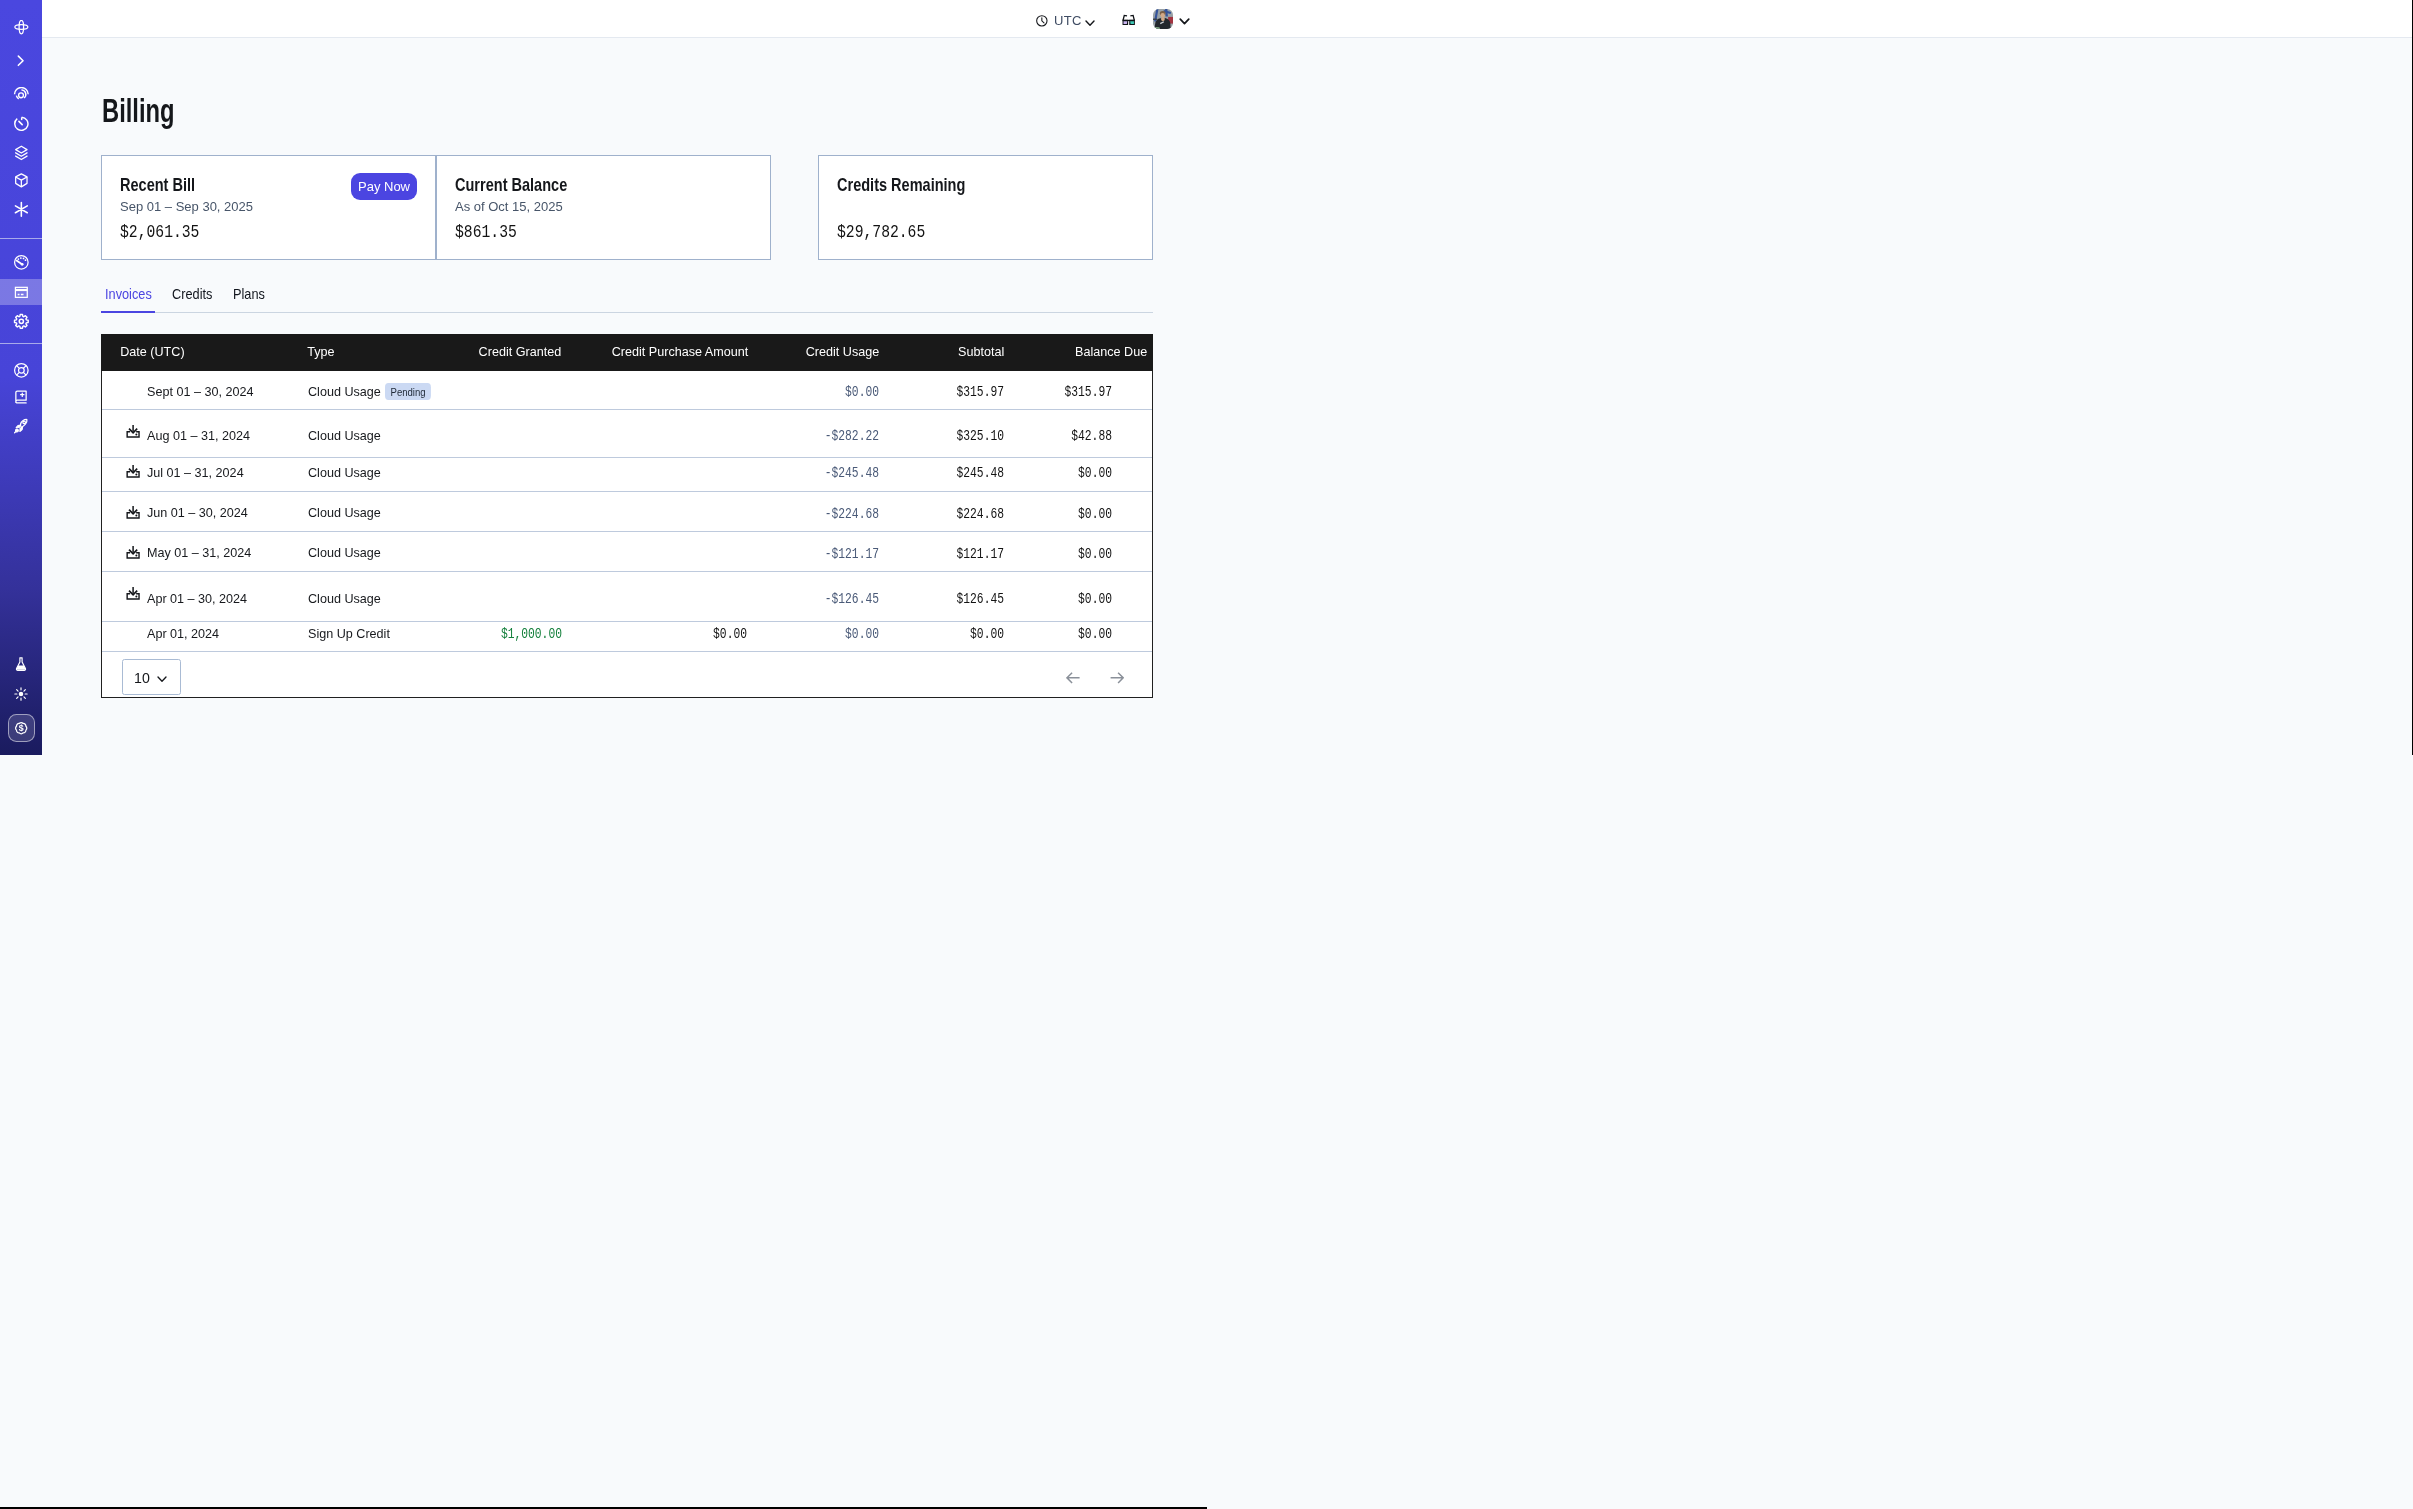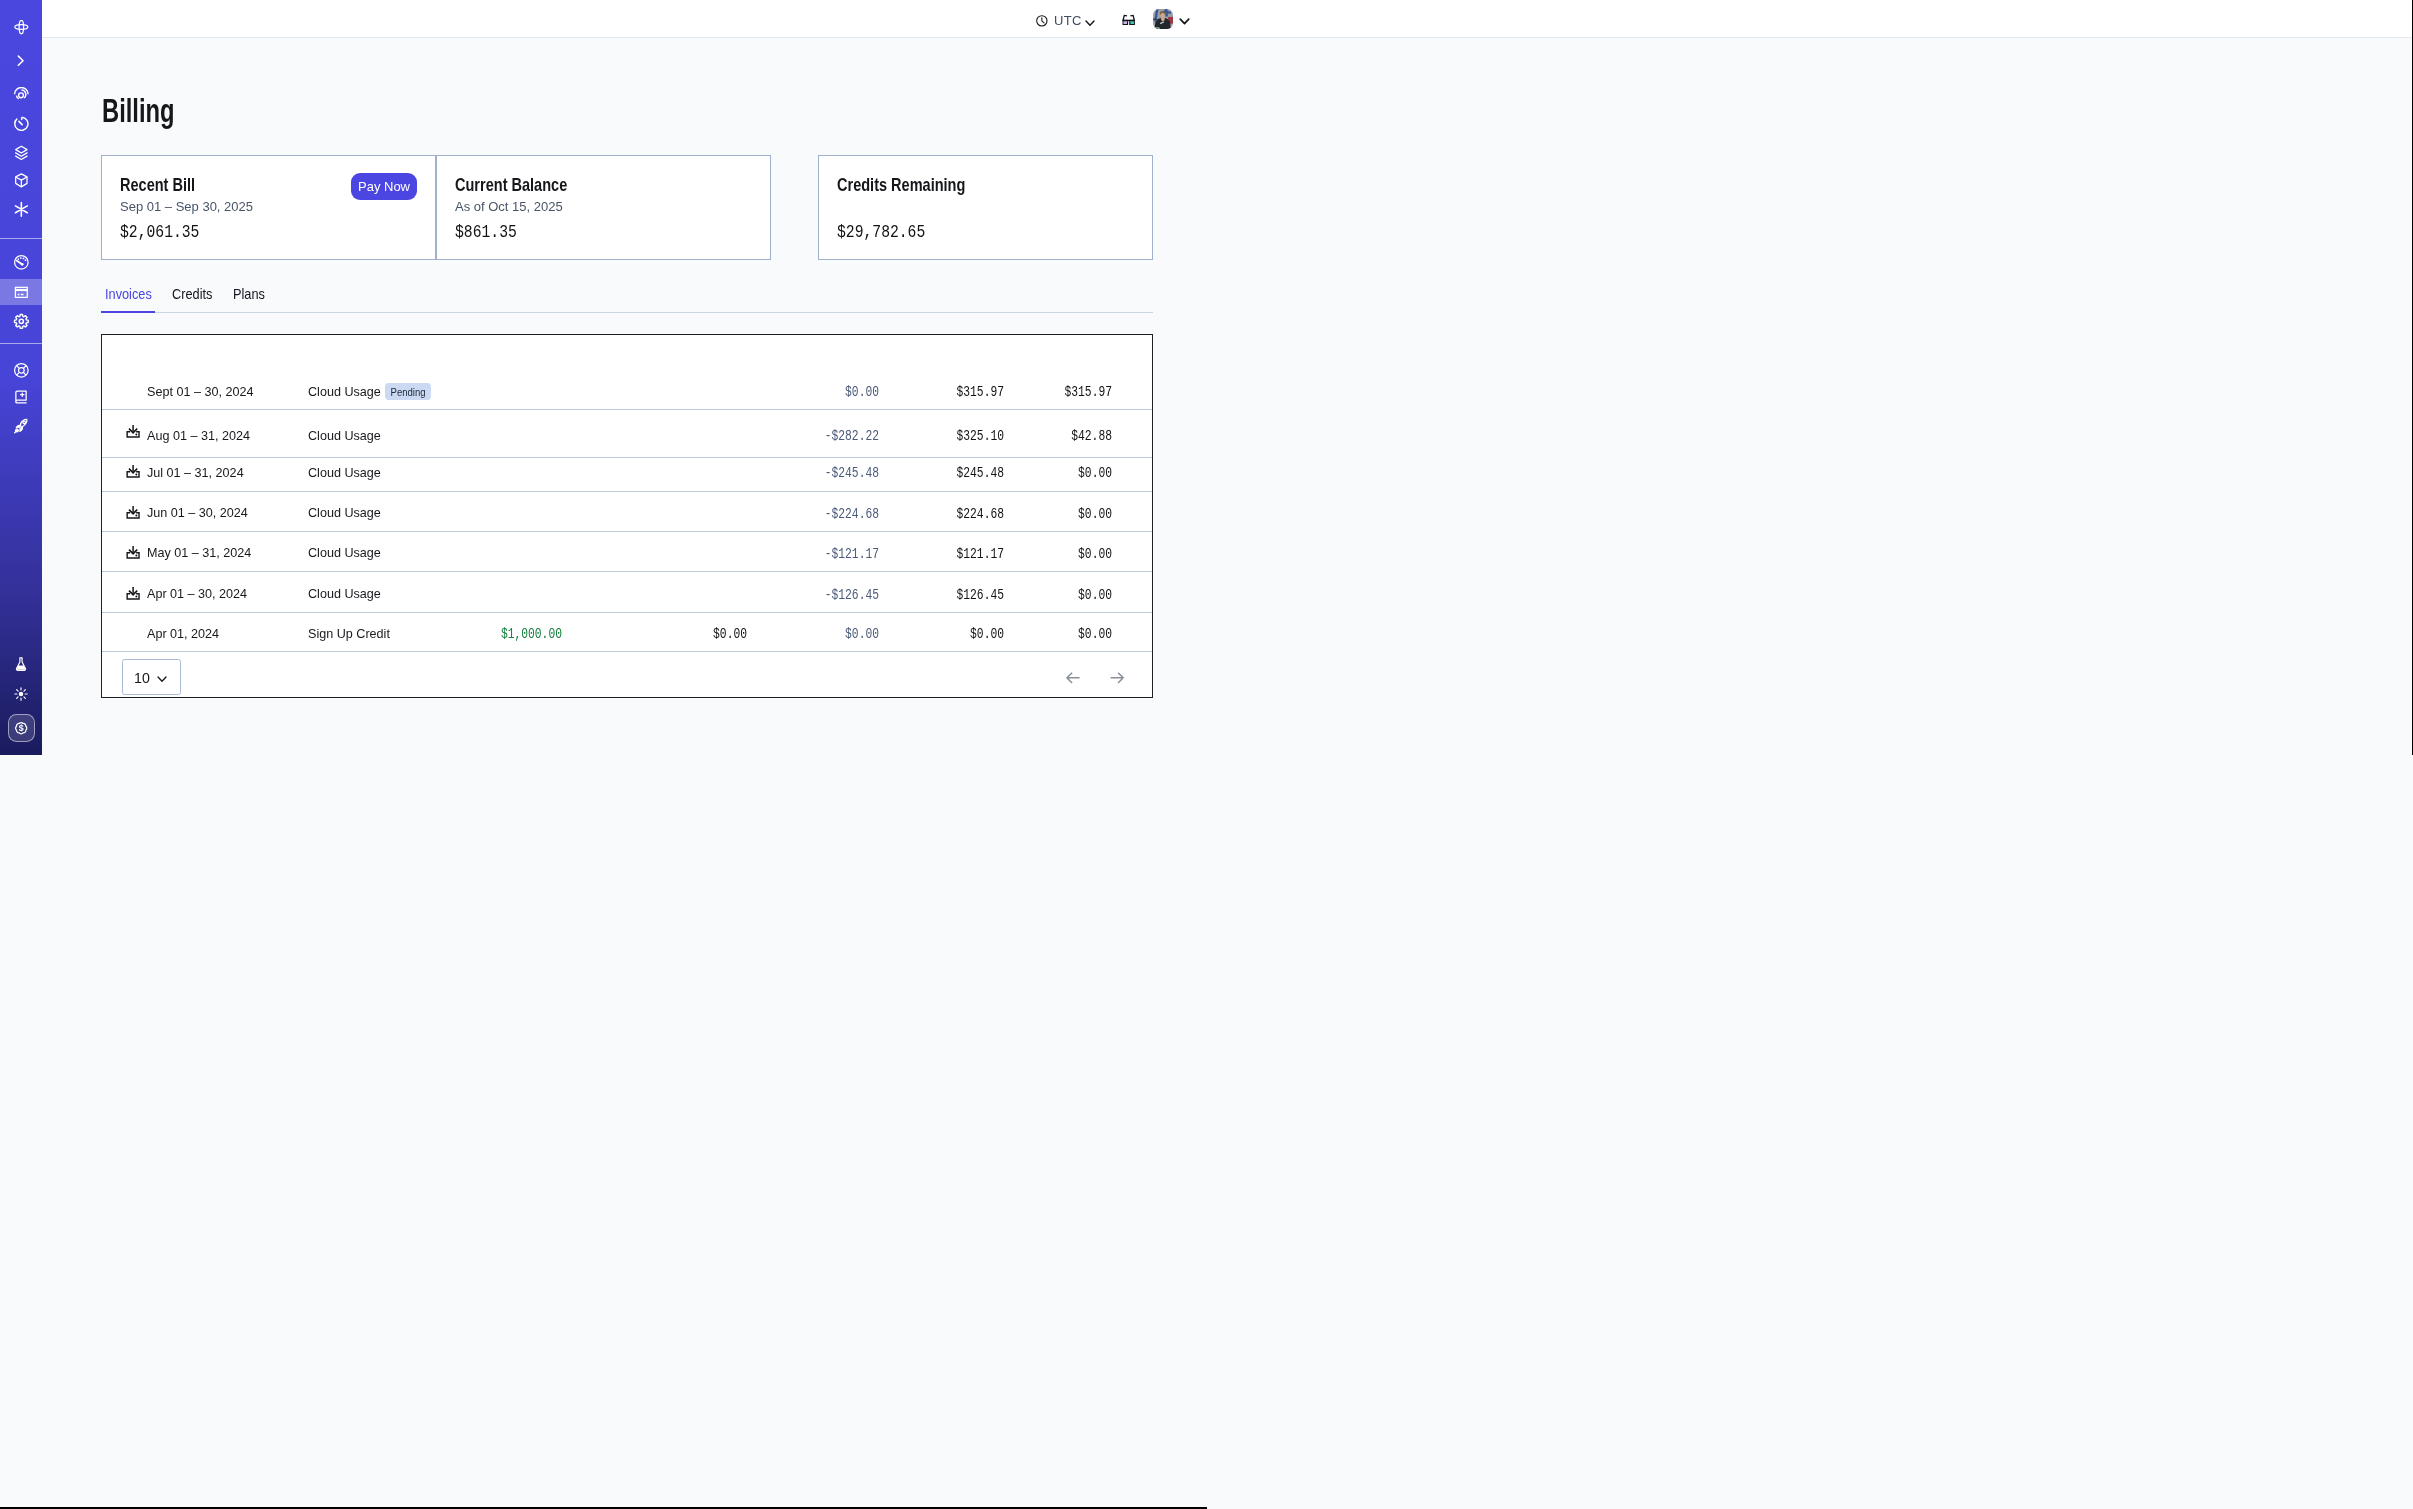--- a/index.html
+++ b/index.html
@@ -209,20 +209,29 @@
   <div class="amt">$29,782.65</div>
 </div>
 
 <div class="tab" style="left:105px; color:#4B45E1;">Invoices</div>
 <div class="tab" style="left:172px; color:#10141C;">Credits</div>
 <div class="tab" style="left:233px; color:#10141C;">Plans</div>
 <div id="tabline"></div>
 <div id="tabactive"></div>
 
 <div id="tbl">
+  <div id="thead">
+    <div class="th" style="left:19px; text-align:left;">Date (UTC)</div>
+    <div class="th" style="left:206px; text-align:left;">Type</div>
+    <div class="th" style="left:343px; width:117px;">Credit Granted</div>
+    <div class="th" style="left:505px; width:142px;">Credit Purchase Amount</div>
+    <div class="th" style="left:661px; width:117px;">Credit Usage</div>
+    <div class="th" style="left:786px; width:117px;">Subtotal</div>
+    <div class="th" style="left:929px; width:117px;">Balance Due</div>
+  </div>
 
   <div class="row" style="top:36px; height:39px;">
     <div class="date">Sept 01 – 30, 2024</div>
     <div class="type">Cloud Usage<span class="badge">Pending</span></div>
     <div class="num nu slate">$0.00</div>
     <div class="num ns">$315.97</div>
     <div class="num nb">$315.97</div>
   </div>
   <div class="row" style="top:76px; height:47px;">
     <div class="dl" style="top:13px;"><svg width="14.2" height="14.2" viewBox="0 0 16 16" fill="none" stroke="#15171B">
@@ -269,21 +278,21 @@
       <path d="M3.4,5.2 L8,9.9 L12.6,5.2" stroke-width="1.9"></path>
       <path d="M4.6,8.7 L1.3,8.7 L1.3,14.7 L14.7,14.7 L14.7,8.7 L11.4,8.7" stroke-width="1.6"></path>
       <circle cx="11.7" cy="11.9" r="1.15" fill="#15171B" stroke="none"></circle>
     </svg></div>
     <div class="date">May 01 – 31, 2024</div>
     <div class="type">Cloud Usage</div>
     <div class="num nu slate">-$121.17</div>
     <div class="num ns">$121.17</div>
     <div class="num nb">$0.00</div>
   </div>
-  <div class="row" style="top:238px; height:40px;">
+  <div class="row" style="top:238px; height:49px;">
     <div class="dl" style="top:13px;"><svg width="14.2" height="14.2" viewBox="0 0 16 16" fill="none" stroke="#15171B">
       <path d="M8,1.2 L8,8.8" stroke-width="1.7"></path>
       <path d="M3.4,5.2 L8,9.9 L12.6,5.2" stroke-width="1.9"></path>
       <path d="M4.6,8.7 L1.3,8.7 L1.3,14.7 L14.7,14.7 L14.7,8.7 L11.4,8.7" stroke-width="1.6"></path>
       <circle cx="11.7" cy="11.9" r="1.15" fill="#15171B" stroke="none"></circle>
     </svg></div>
     <div class="date">Apr 01 – 30, 2024</div>
     <div class="type">Cloud Usage</div>
     <div class="num nu slate">-$126.45</div>
     <div class="num ns">$126.45</div>

